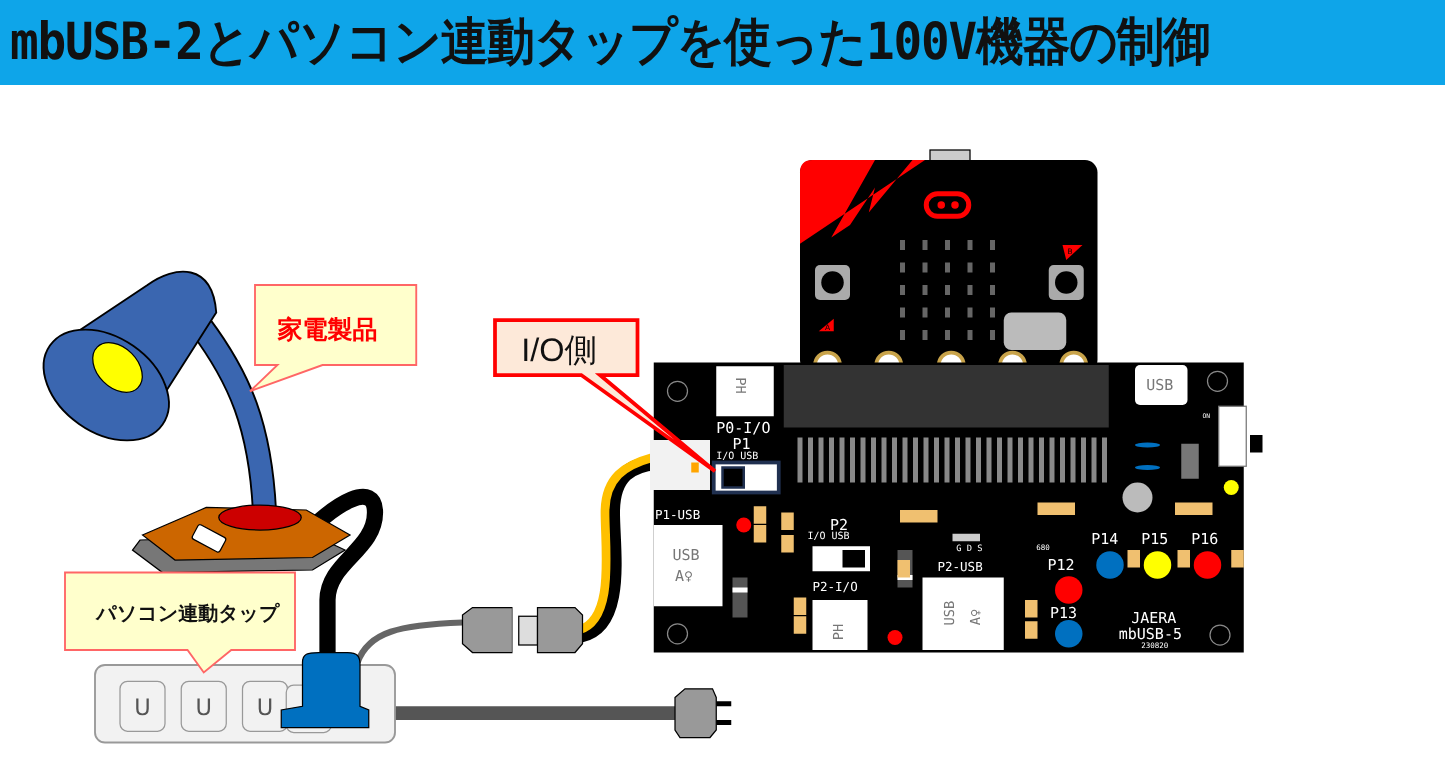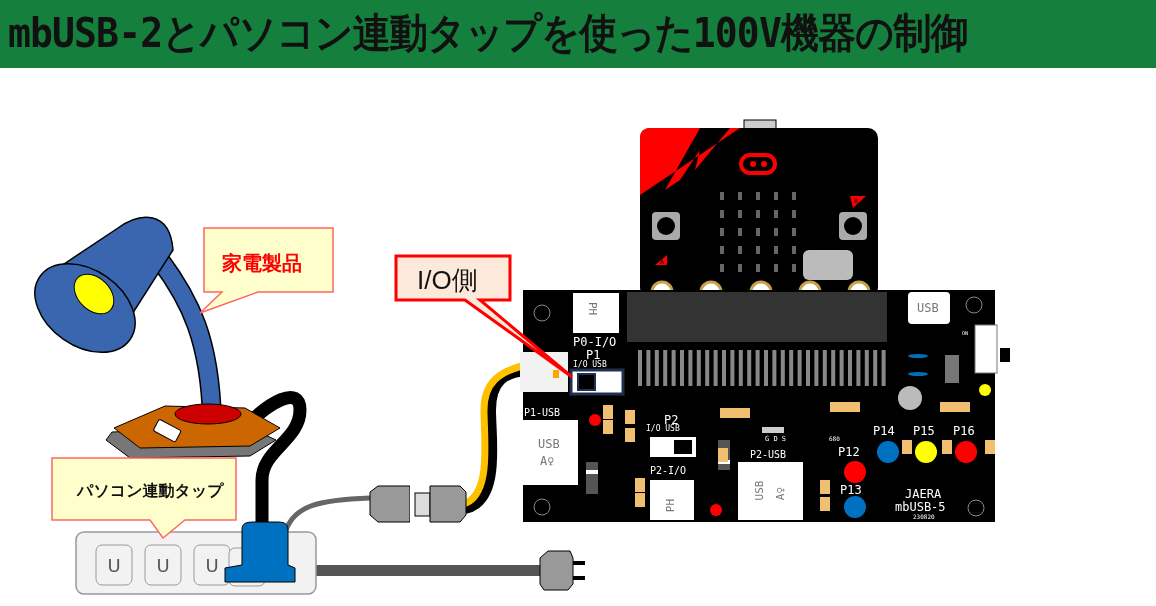--- a/index.html
+++ b/index.html
@@ -1,17 +1,17 @@
 <!DOCTYPE html>
 <html><head>
 <meta charset="utf-8">
 <style>
   html,body{margin:0;padding:0;background:#ffffff;}
   body{width:1156px;height:606px;position:relative;overflow:hidden;font-family:"DejaVu Sans",sans-serif;}
-  .title-bar{position:absolute;left:0;top:0;width:1156px;height:68px;background:#15803d;}
+  .title-bar{position:absolute;left:0;top:0;width:1156px;height:68px;background:#0ea5e9;}
   .title-text{position:absolute;left:8px;top:6px;font-family:"DejaVu Sans Mono",monospace;font-weight:bold;font-size:41px;color:#111;letter-spacing:-1px;white-space:nowrap;transform:scaleX(0.93);transform-origin:left top;}
   svg.stage{position:absolute;left:0;top:68px;}
   .callout-text{position:absolute;white-space:nowrap;}
   .c-appliance{left:222px;top:250px;color:#ff0000;font-weight:bold;font-size:20px;}
   .c-tap{left:64px;top:481px;color:#111;font-weight:bold;font-size:16px;margin-left:13px;}
   .c-io{left:417px;top:263px;color:#111;font-size:26px;font-family:"Liberation Sans",sans-serif;}
   .pcb-label{position:absolute;font-family:"DejaVu Sans Mono",monospace;color:#fff;white-space:nowrap;font-size:11px;line-height:1;}
   .pcb-dark{color:#777;}
 </style>
 </head>

